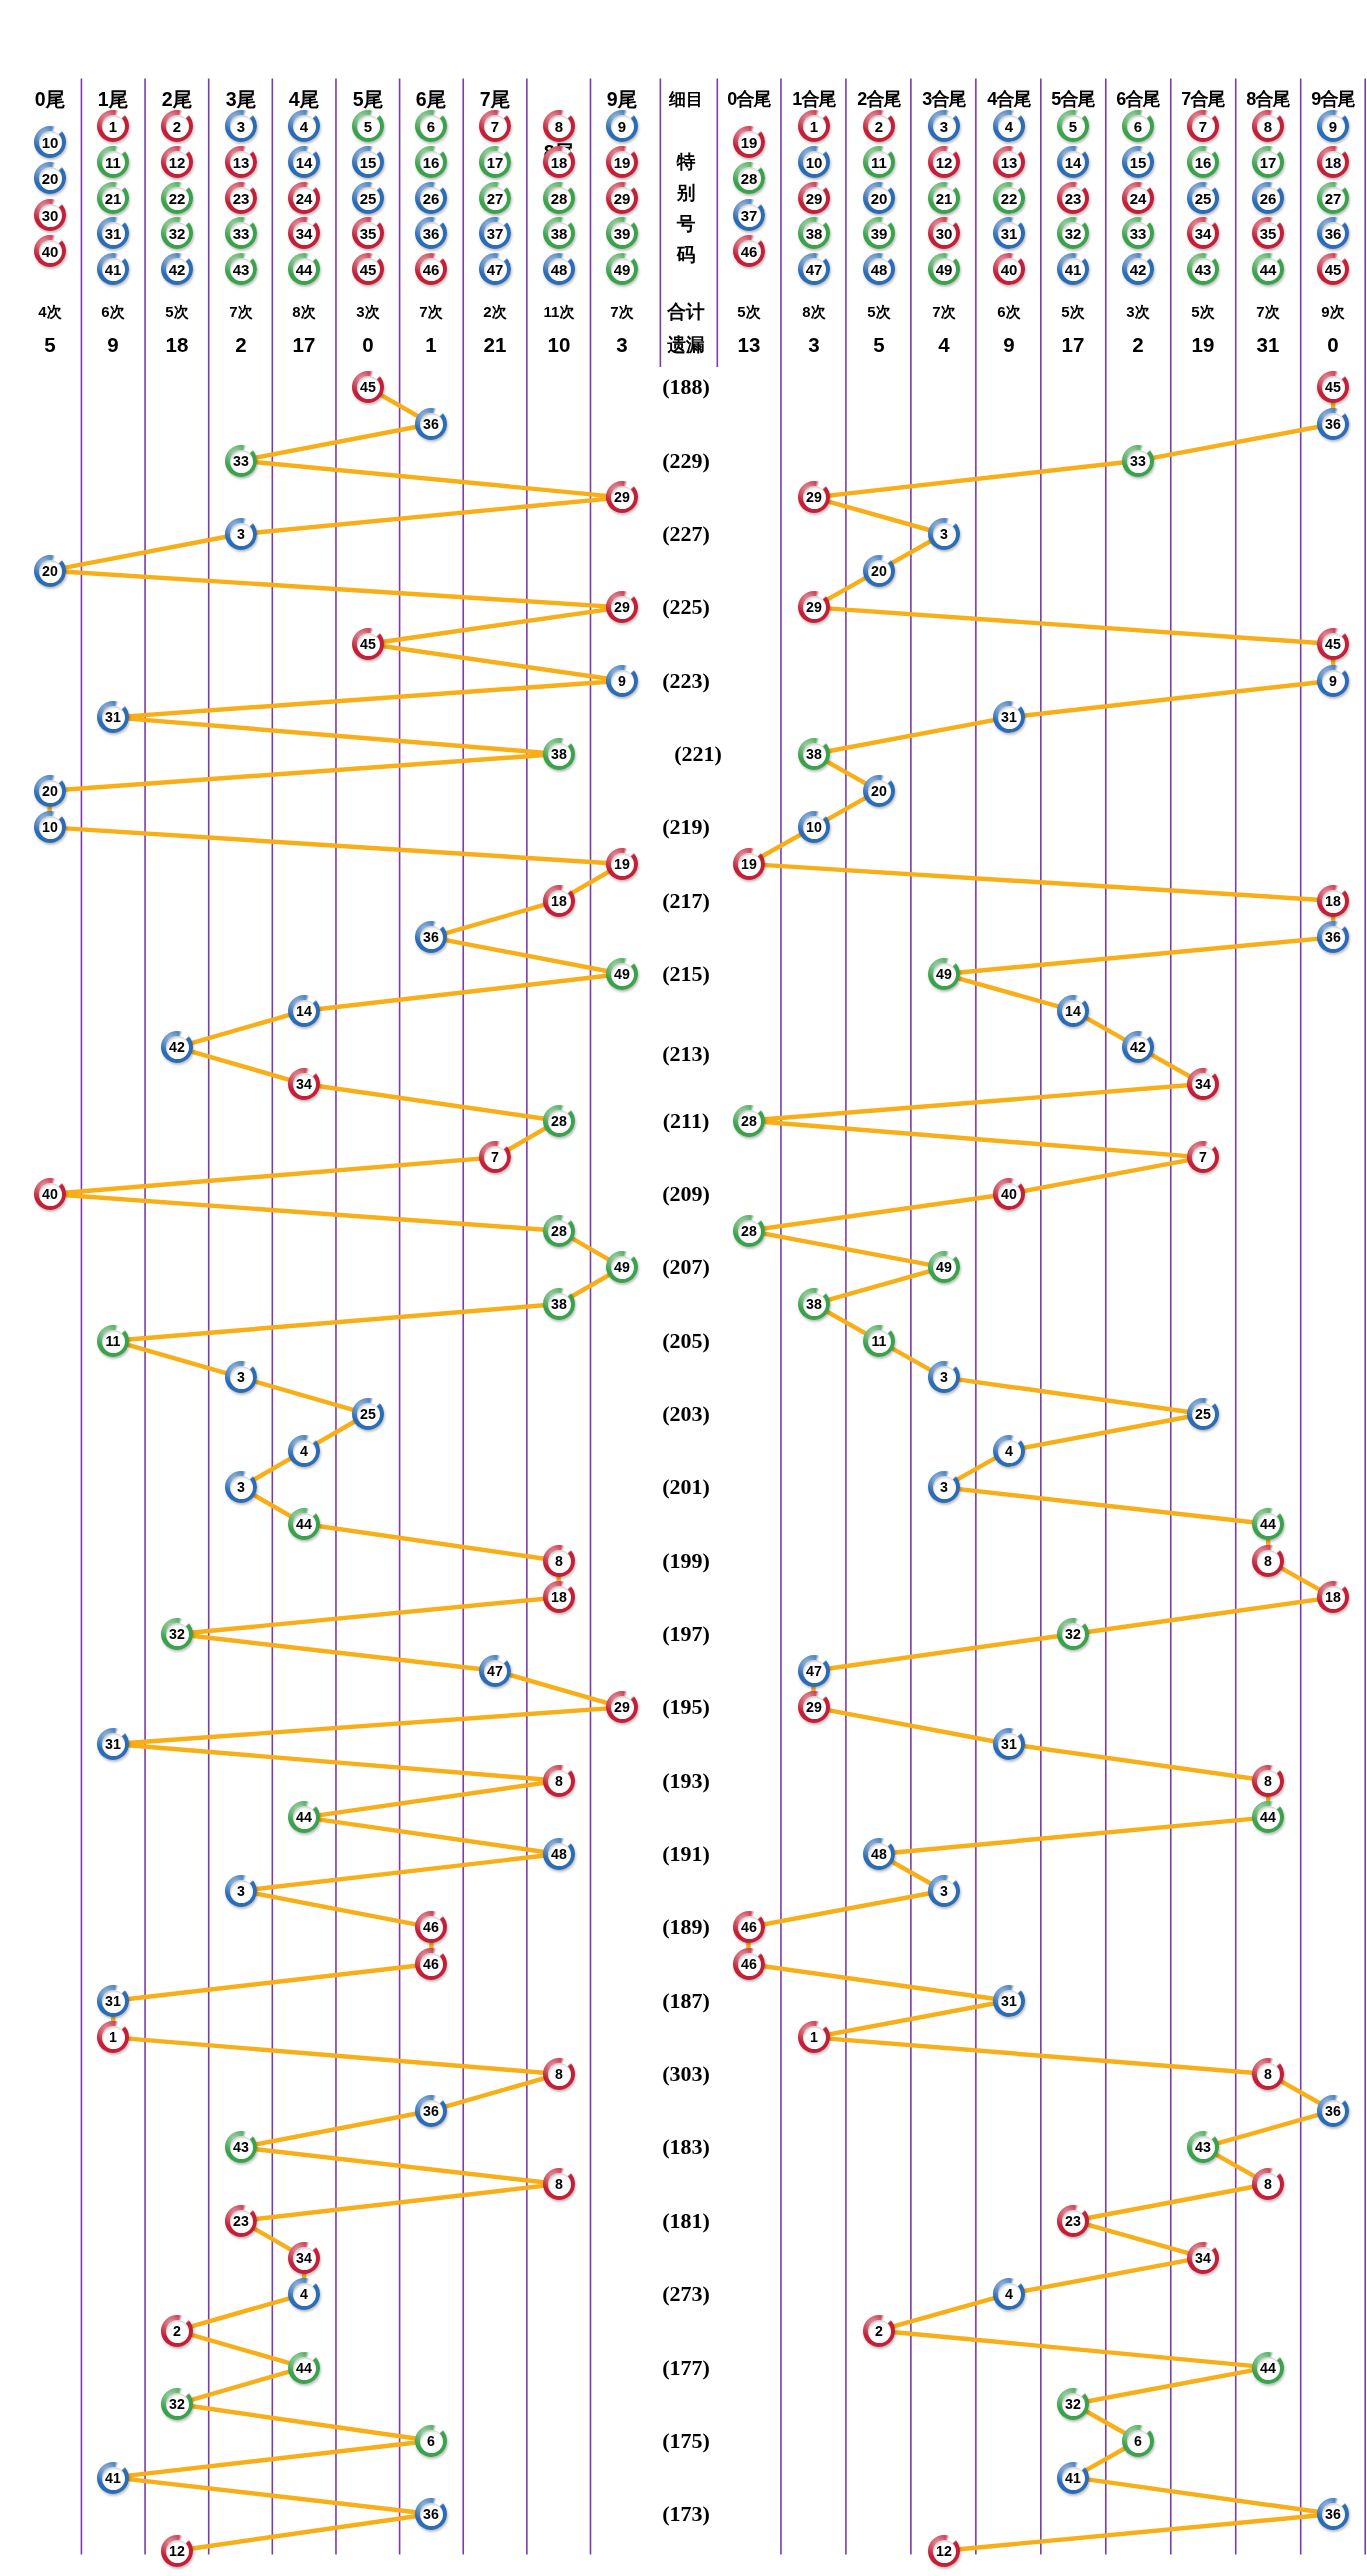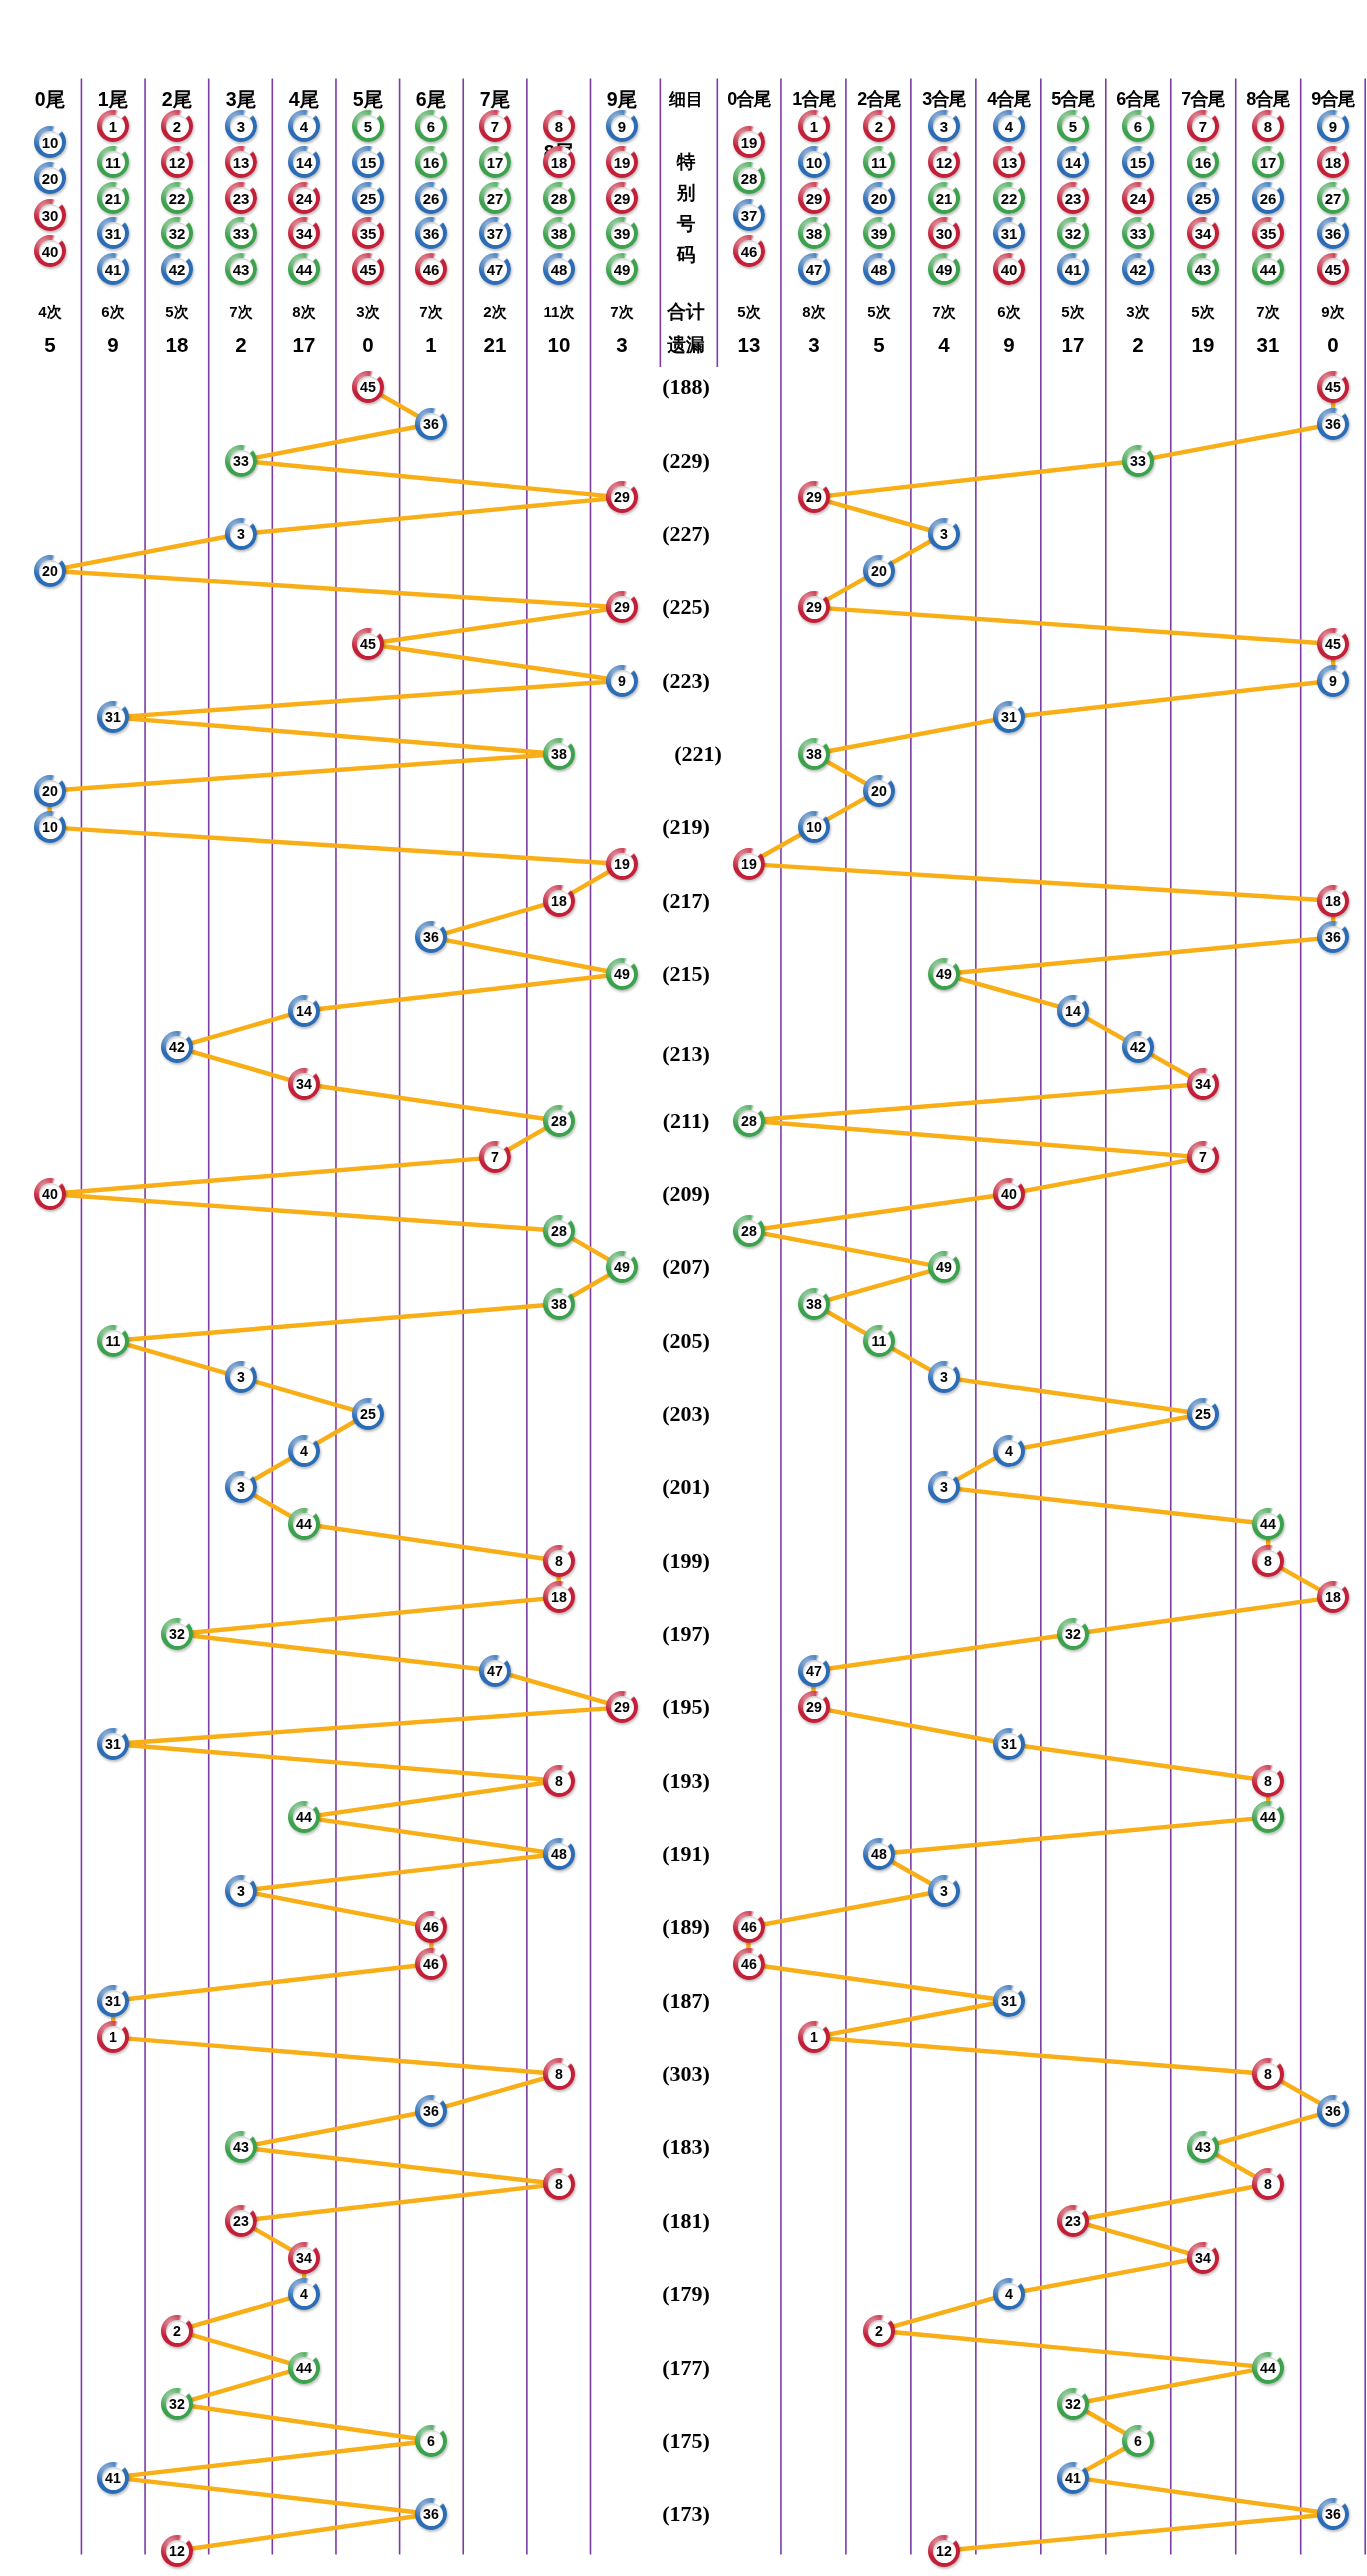--- a/index.html
+++ b/index.html
@@ -444,21 +444,21 @@
       <div class="abs period" style="left: 686px; top: 1561px;">(199)</div>
       <div class="abs period" style="left: 686px; top: 1634px;">(197)</div>
       <div class="abs period" style="left: 686px; top: 1707px;">(195)</div>
       <div class="abs period" style="left: 686px; top: 1781px;">(193)</div>
       <div class="abs period" style="left: 686px; top: 1854px;">(191)</div>
       <div class="abs period" style="left: 686px; top: 1927px;">(189)</div>
       <div class="abs period" style="left: 686px; top: 2001px;">(187)</div>
       <div class="abs period" style="left: 686px; top: 2074px;">(303)</div>
       <div class="abs period" style="left: 686px; top: 2147px;">(183)</div>
       <div class="abs period" style="left: 686px; top: 2221px;">(181)</div>
-      <div class="abs period" style="left: 686px; top: 2294px;">(179)</div>
+      <div class="abs period" style="left: 686px; top: 2294px;">(273)</div>
       <div class="abs period" style="left: 686px; top: 2368px;">(177)</div>
       <div class="abs period" style="left: 686px; top: 2441px;">(175)</div>
       <div class="abs period" style="left: 686px; top: 2514px;">(173)</div>
       <div class="ball chart" style="left: 368px; top: 387px; --c: #c22039;">
         <b>45</b>
       </div>
       <div class="ball chart" style="left: 1333px; top: 387px; --c: #c22039;">
         <b>45</b>
       </div>
       <div class="ball chart" style="left: 431px; top: 424px; --c: #2c6cb4;">

